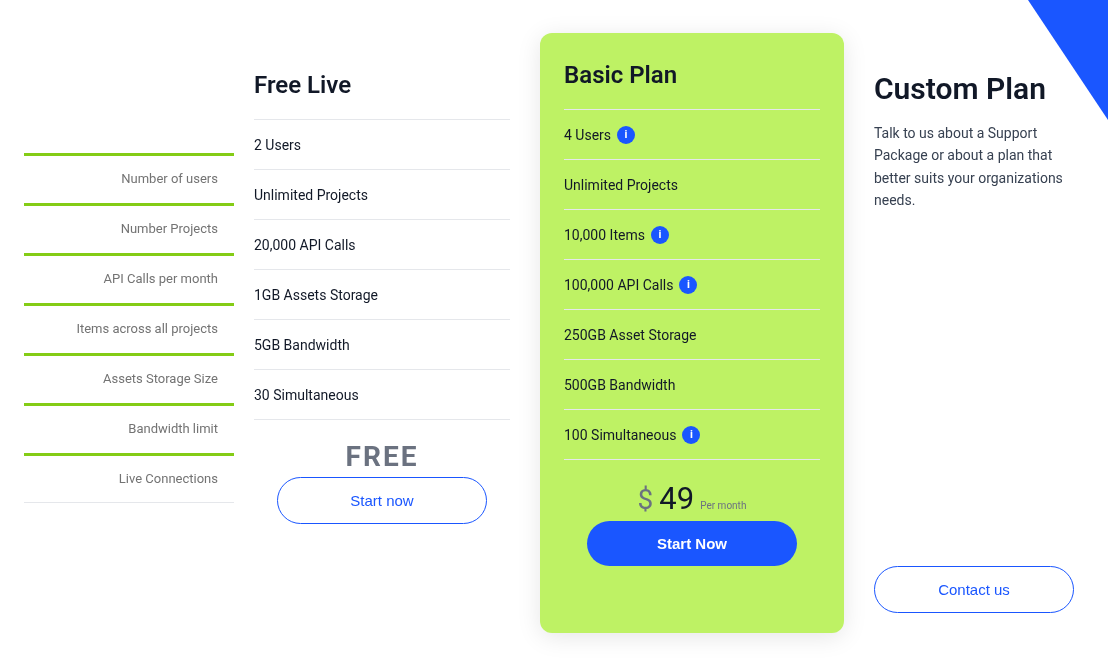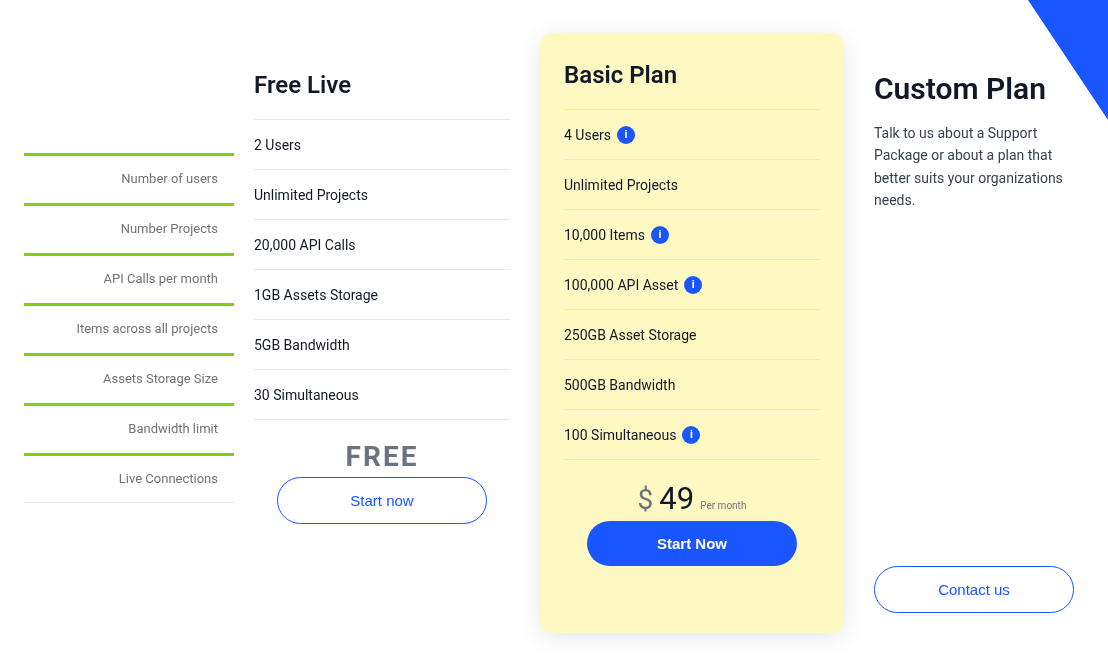--- a/index.html
+++ b/index.html
@@ -64,21 +64,21 @@
 
     
     .plan-col {
       flex: 1;
       display: flex;
       flex-direction: column;
       padding: 0 20px;
     }
 
     .plan-col.basic {
-      background: #fef9c3;
+      background: #bef264;
       border-radius: 12px;
       box-shadow: 0 4px 24px rgba(0,0,0,0.10);
       padding: 0 24px;
       margin: -10px 10px;
       z-index: 2;
     }
 
     .plan-title {
       font-size: 24px;
       font-weight: 600;
@@ -270,21 +270,21 @@
       <span class="info-icon">i</span>
     </div>
     <div class="plan-row">
       <span>Unlimited Projects</span>
     </div>
     <div class="plan-row">
       <span>10,000 Items</span>
       <span class="info-icon">i</span>
     </div>
     <div class="plan-row">
-      <span>100,000 API Asset</span>
+      <span>100,000 API Calls</span>
       <span class="info-icon">i</span>
     </div>
     <div class="plan-row">
       <span>250GB Asset Storage</span>
     </div>
     <div class="plan-row">
       <span>500GB Bandwidth</span>
     </div>
     <div class="plan-row">
       <span>100 Simultaneous</span>

